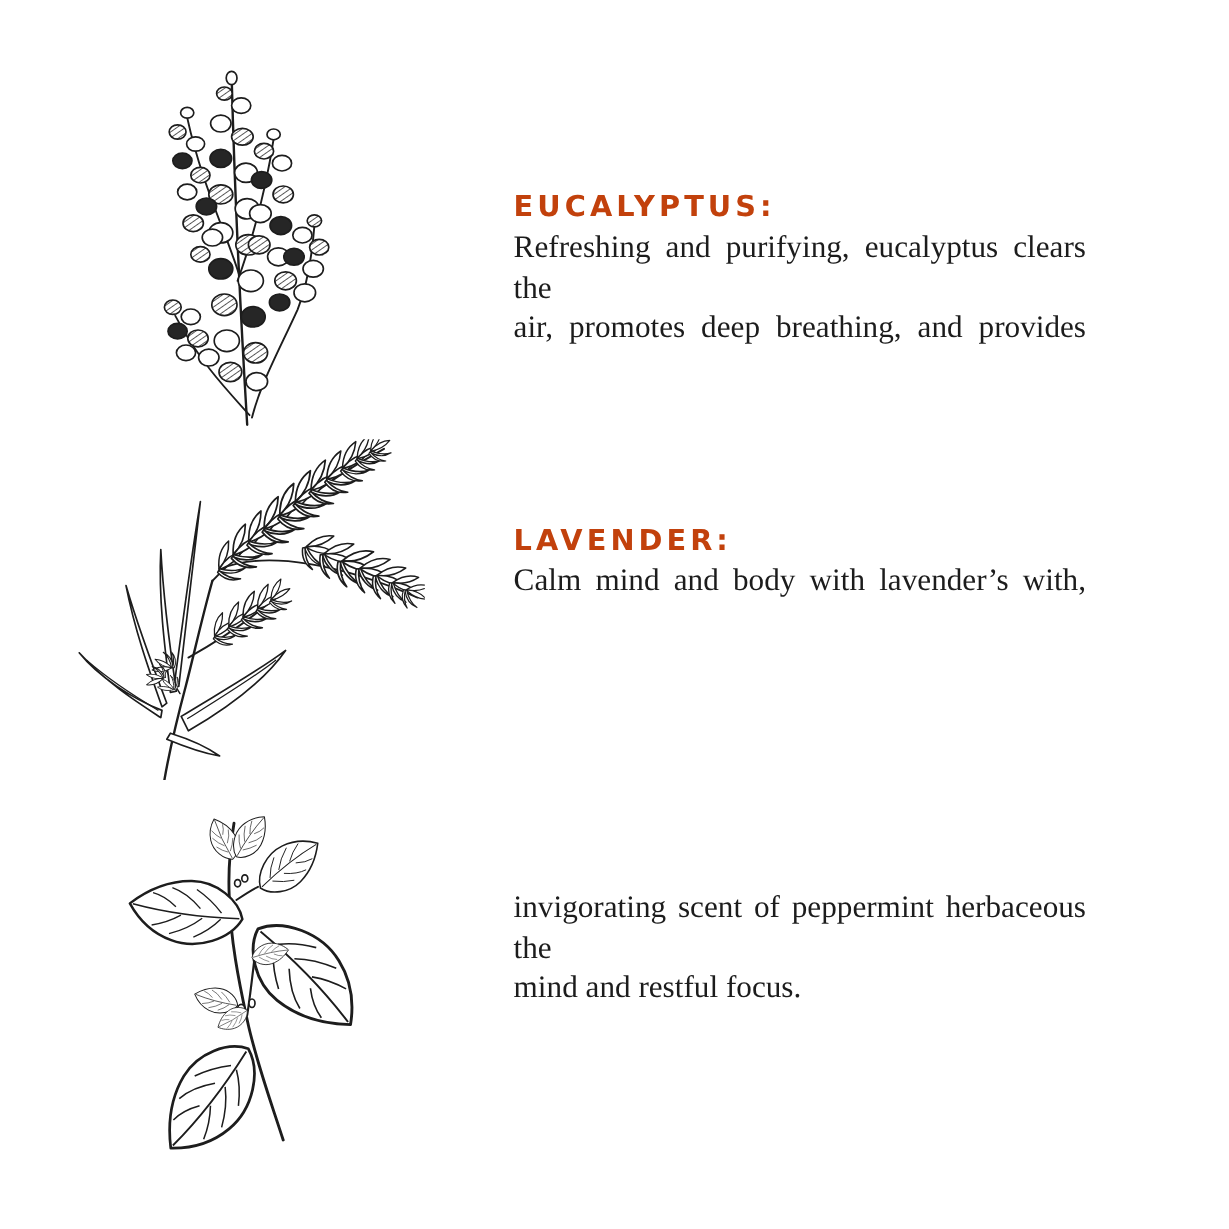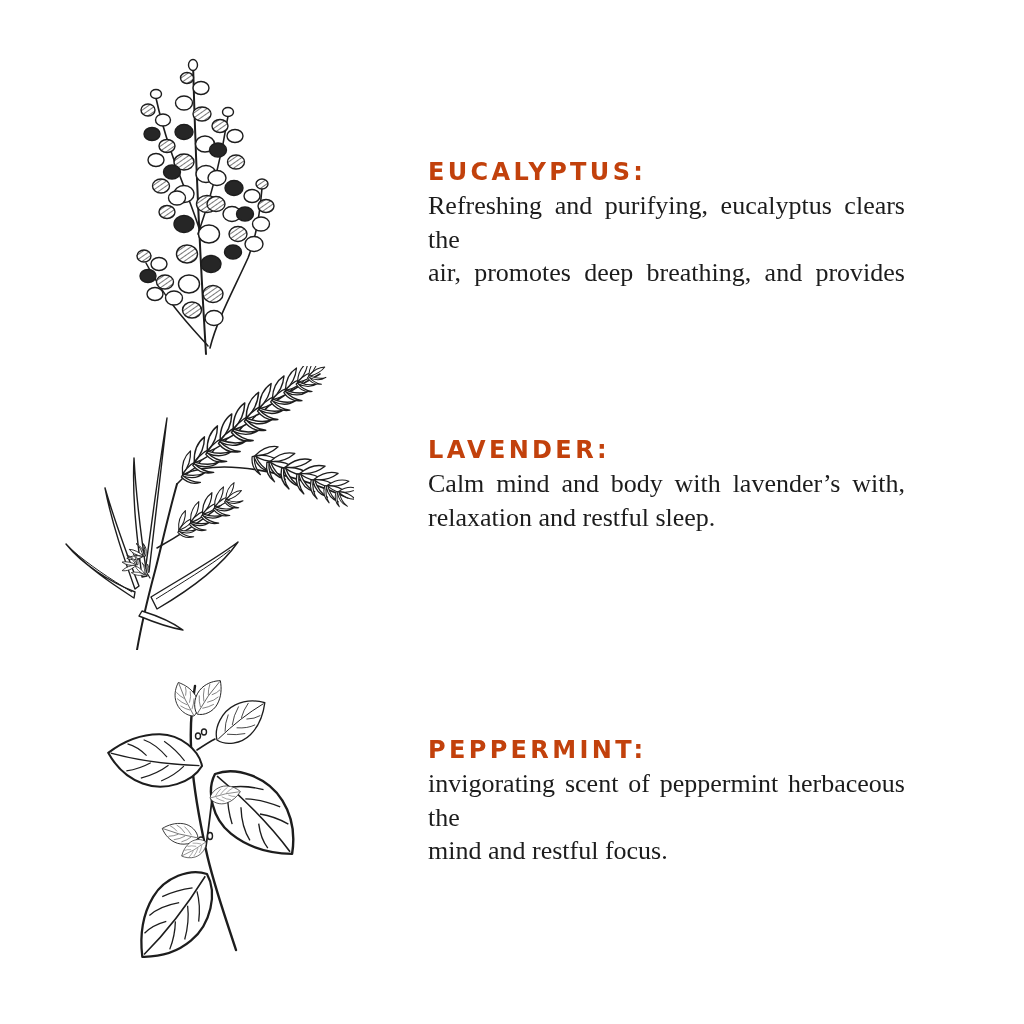--- a/index.html
+++ b/index.html
@@ -189,21 +189,20 @@
     <use href="#lf" transform="translate(80,190) rotate(-60) scale(0.6)"></use>
     <use href="#lf" transform="translate(73,199) rotate(-75) scale(0.55)"></use>
     <use href="#lf" transform="translate(82,208) rotate(-45) scale(0.5)"></use>
   </g>
 </svg>
 
 <div id="text-lav" class="section-text">
   <h2 class="heading">LAVENDER:</h2>
   <div class="body-copy">
     <div class="line">Calm mind and body with lavender’s with,</div>
-    <div class="line last">relaxation and restful sleep.</div>
   </div>
 </div>
 
 <svg id="illus-mint" class="illus" viewBox="0 0 214 284">
   <g class="stems" stroke-width="2.4">
     <path d="M142,272 C130,235 119,205 112,172 C105,140 98,105 97,68 C96,45 98,26 101,8"></path>
     <path d="M112,168 C116,142 118,118 121,98" stroke-width="1.8"></path>
     <path d="M103,72 C109,68 115,64 121,61" stroke-width="1.6"></path>
   </g>
   <g>
@@ -220,18 +219,17 @@
     <use href="#mintleaf" transform="translate(108,88) rotate(188) scale(1.28)"></use>
     <use href="#mintleaf" transform="translate(121,96) rotate(46) scale(1.5)"></use>
     <use href="#mintleaf" transform="translate(116,120) rotate(-12) scale(0.42)"></use>
     <use href="#mintleaf" transform="translate(104,160) rotate(195) scale(0.5)"></use>
     <use href="#mintleaf" transform="translate(112,164) rotate(150) scale(0.38)"></use>
     <use href="#mintleaf" transform="translate(113,196) rotate(128) scale(1.42)"></use>
   </g>
 </svg>
 
 <div id="text-mint" class="section-text">
-  <h2 class="heading">PEPPERMINT:</h2>
   <div class="body-copy">
     <div class="line">invigorating scent of peppermint herbaceous the</div>
     <div class="line last">mind and restful focus.</div>
   </div>
 </div>
 
 </body></html>

